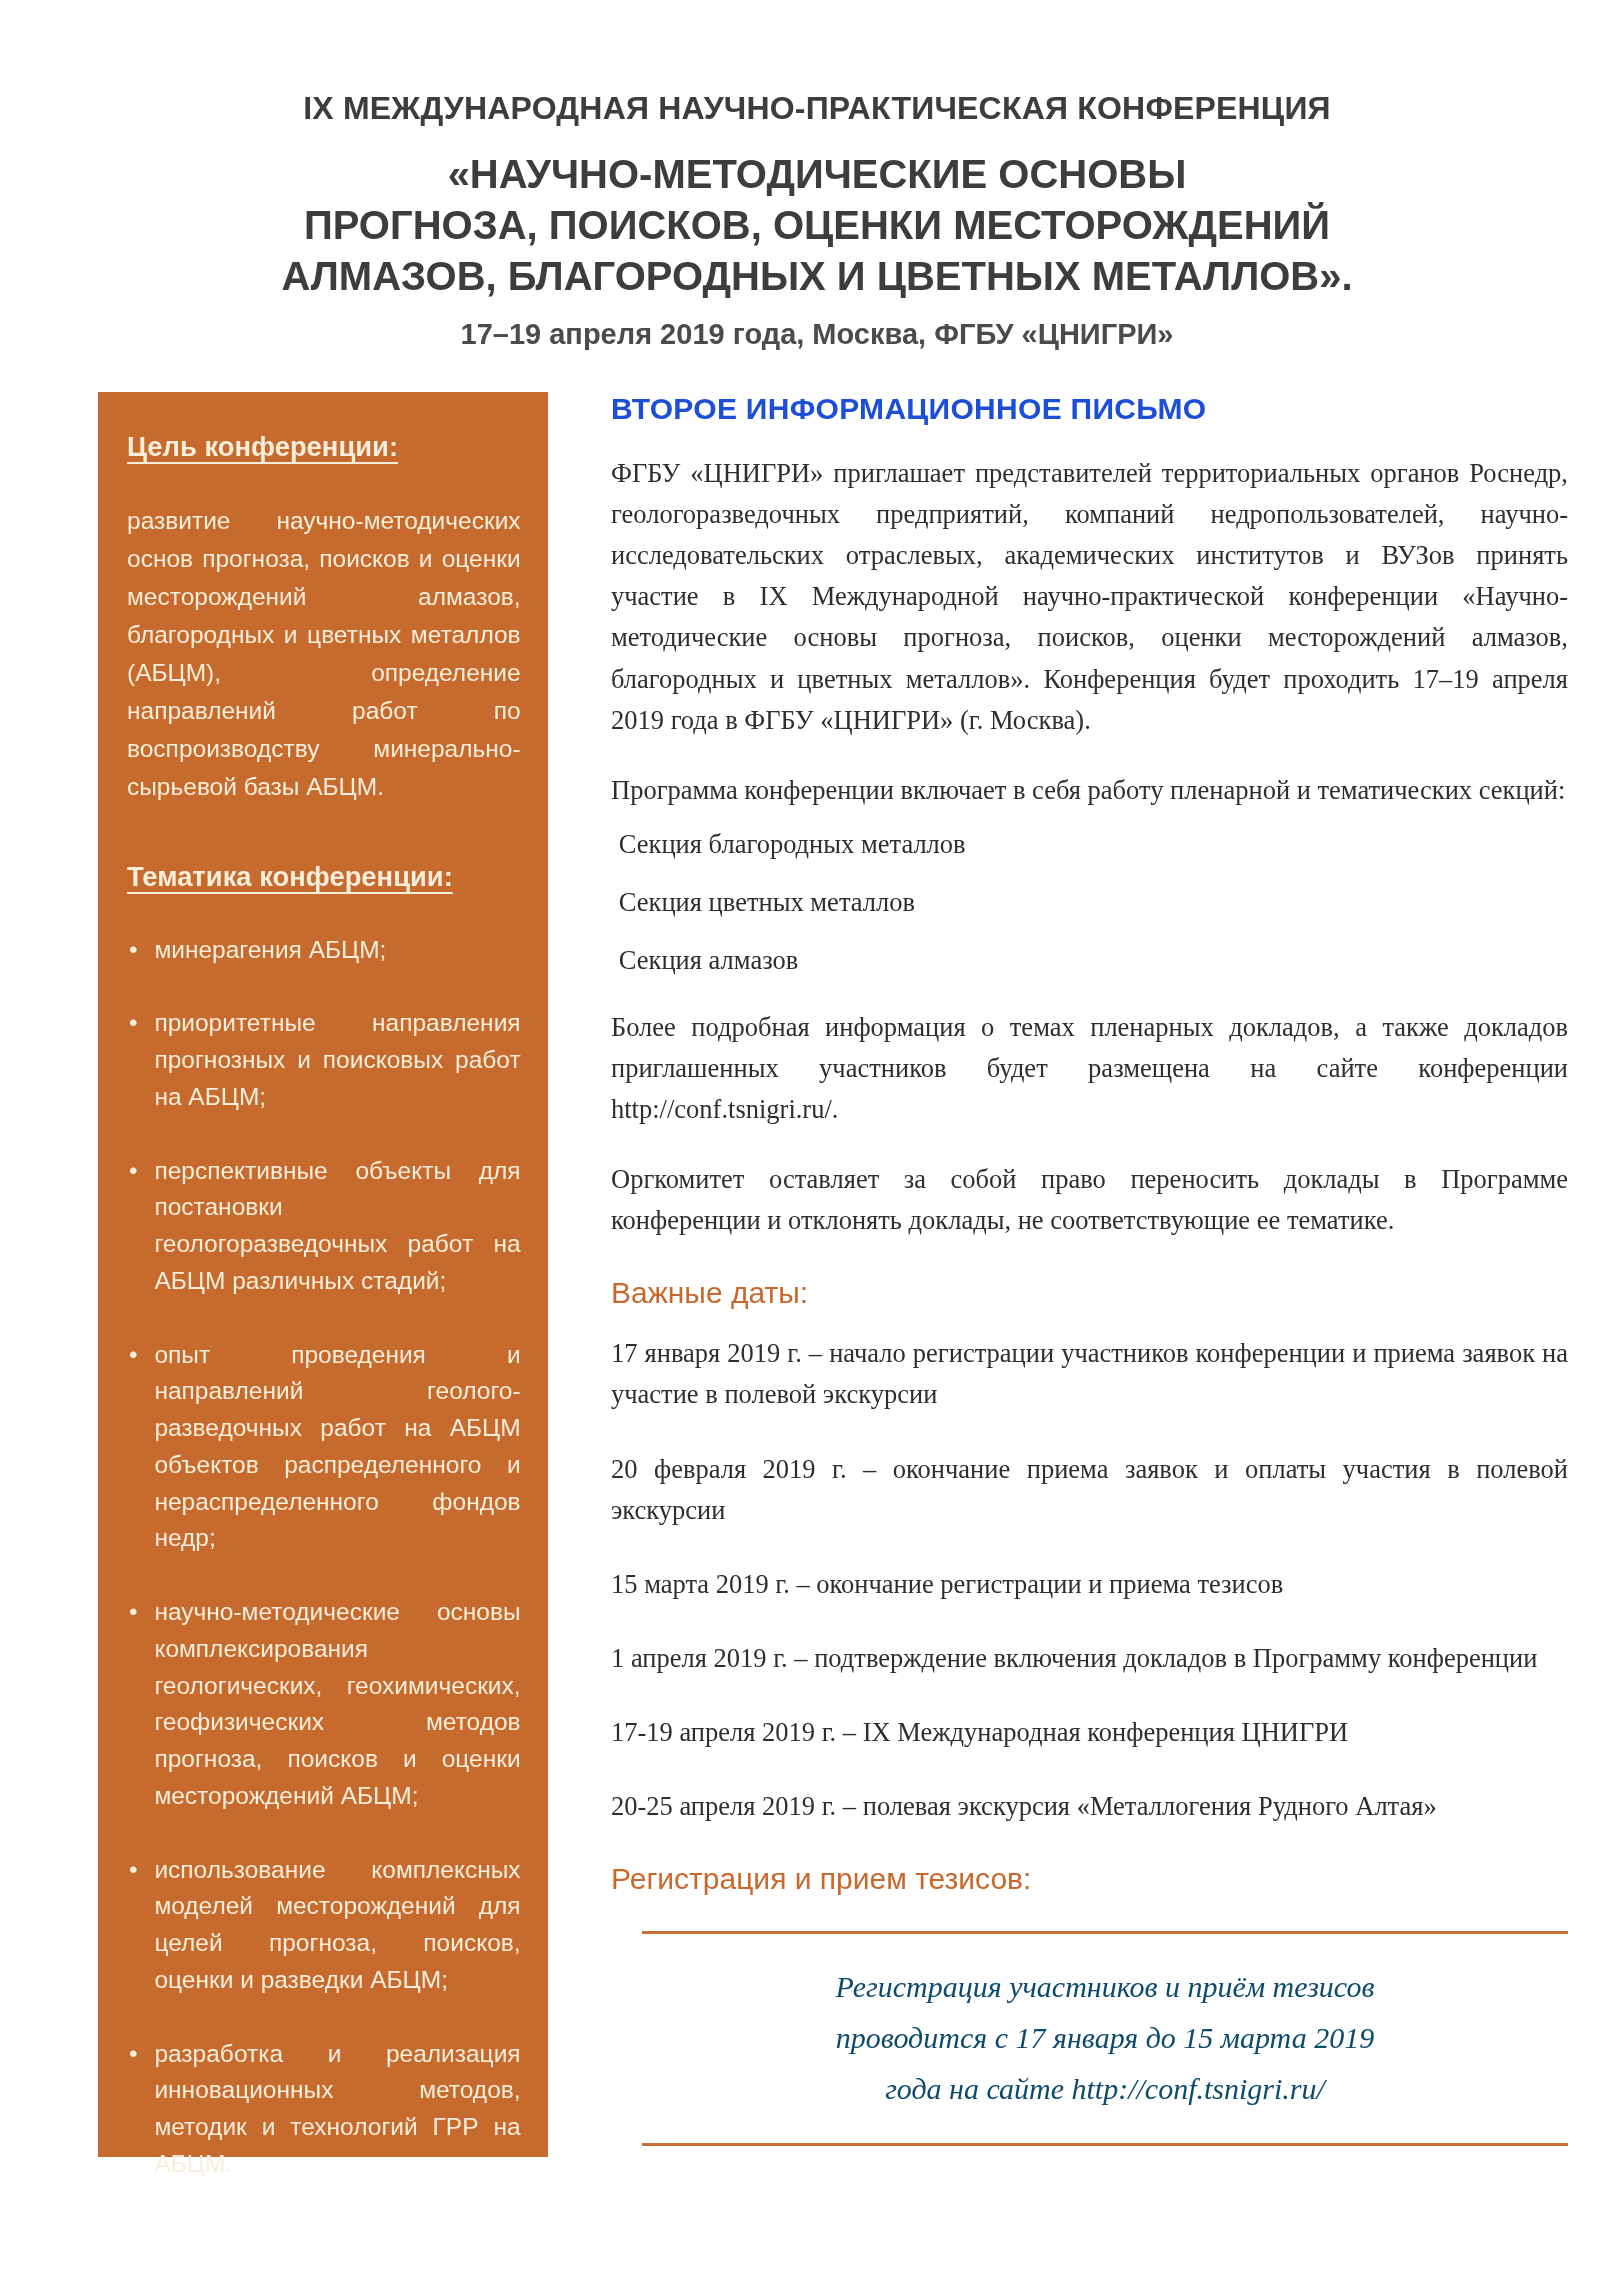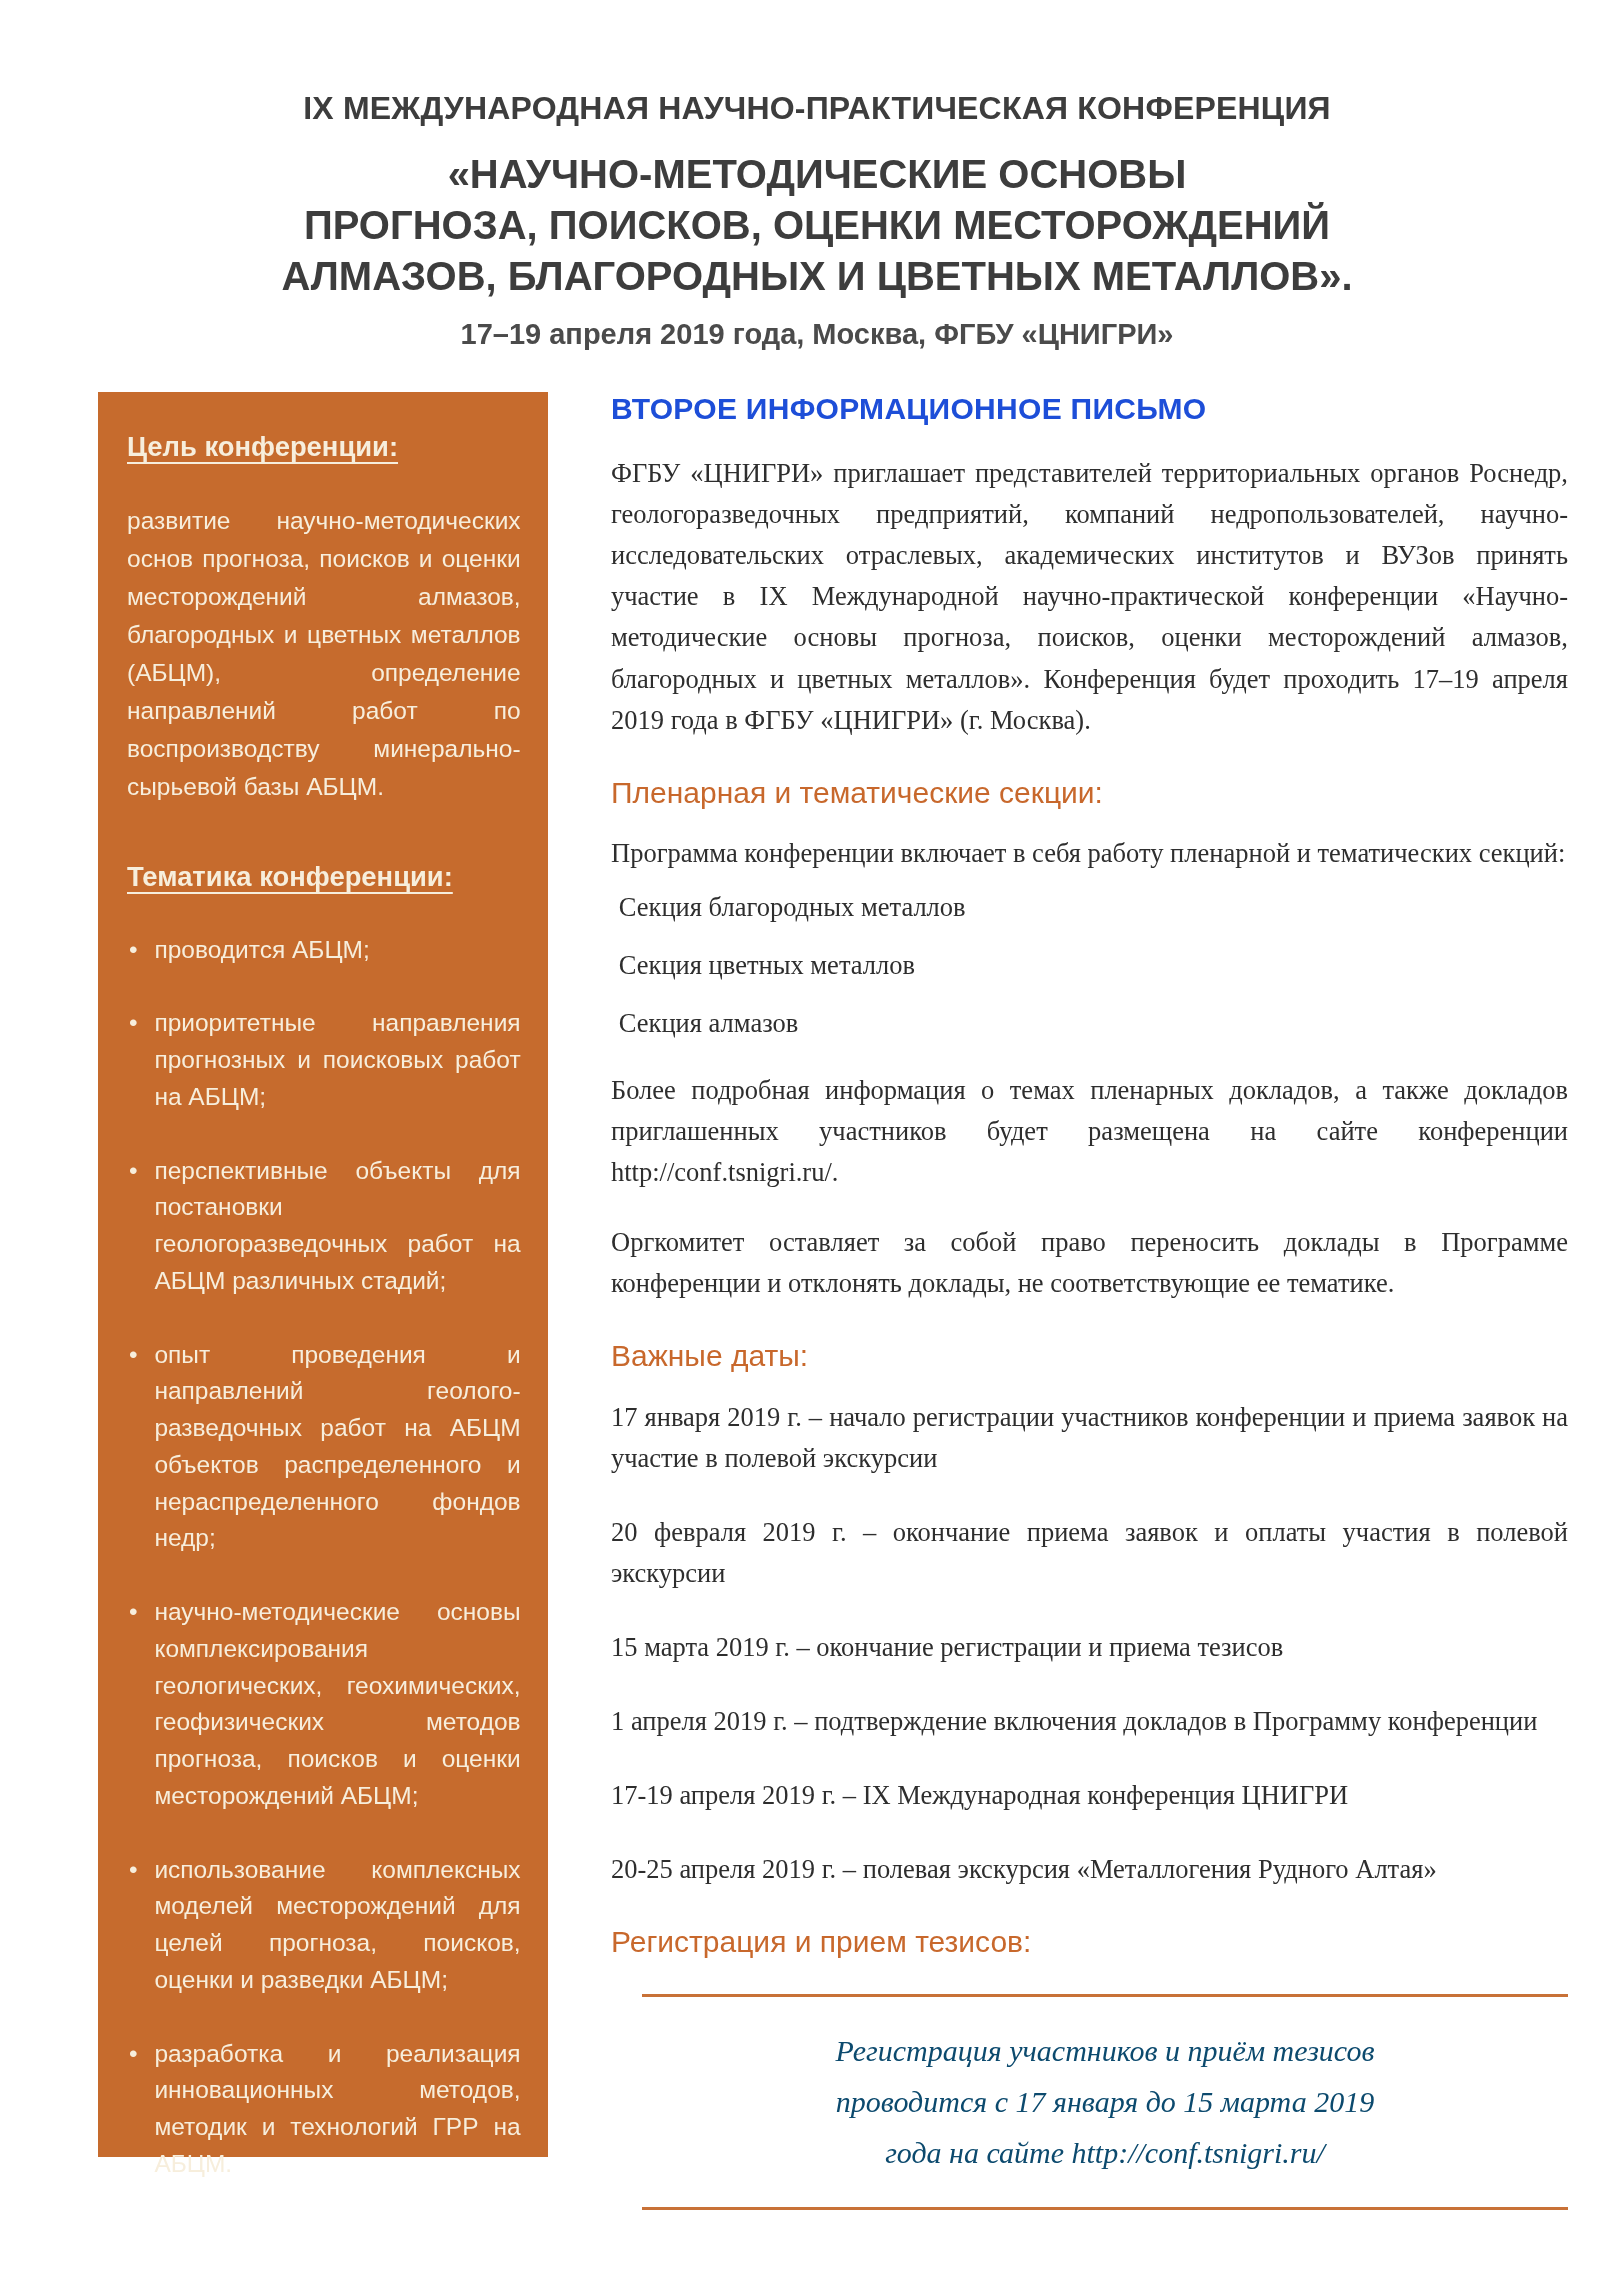--- a/index.html
+++ b/index.html
@@ -155,42 +155,41 @@
   </header>
 
   <div class="columns">
 
     <aside class="sidebar">
       <div class="sidebar-heading">Цель конференции:</div>
       <p class="sidebar-goal-text">развитие научно-методических основ прогноза, поисков и оценки месторождений алмазов, благородных и цветных металлов (АБЦМ), определение направлений работ по воспроизводству минерально-сырьевой базы АБЦМ.</p>
       <div class="sidebar-heading">Тематика конференции:</div>
       <ul class="topics-list">
 
-          <li>проводится АБЦМ;</li>
+          <li>минерагения АБЦМ;</li>
 
           <li>приоритетные направления прогнозных и поисковых работ на АБЦМ;</li>
 
           <li>перспективные объекты для постановки геологоразведочных работ на АБЦМ различных стадий;</li>
 
           <li>опыт проведения и направлений геолого-разведочных работ на АБЦМ объектов распределенного и нераспределенного фондов недр;</li>
 
           <li>научно-методические основы комплексирования геологических, геохимических, геофизических методов прогноза, поисков и оценки месторождений АБЦМ;</li>
 
           <li>использование комплексных моделей месторождений для целей прогноза, поисков, оценки и разведки АБЦМ;</li>
 
           <li>разработка и реализация инновационных методов, методик и технологий ГРР на АБЦМ.</li>
         </ul>
     </aside>
 
     <main class="main-col">
       <div class="letter-heading">ВТОРОЕ ИНФОРМАЦИОННОЕ ПИСЬМО</div>
 
       <p class="serif-par">ФГБУ «ЦНИГРИ» приглашает представителей территориальных органов Роснедр, геологоразведочных предприятий, компаний недропользователей, научно-исследовательских отраслевых, академических институтов и ВУЗов принять участие в IX Международной научно-практической конференции «Научно-методические основы прогноза, поисков, оценки месторождений алмазов, благородных и цветных металлов». Конференция будет проходить 17–19 апреля 2019 года в ФГБУ «ЦНИГРИ» (г. Москва).</p>
 
-      <div class="section-heading">Пленарная и тематические секции:</div>
       <p class="serif-par" style="margin-bottom:14px;">Программа конференции включает в себя работу пленарной и тематических секций:</p>
       <div class="section-list">
 
           <div class="section-item">Секция благородных металлов</div>
 
           <div class="section-item">Секция цветных металлов</div>
 
           <div class="section-item">Секция алмазов</div>
         </div>
 

